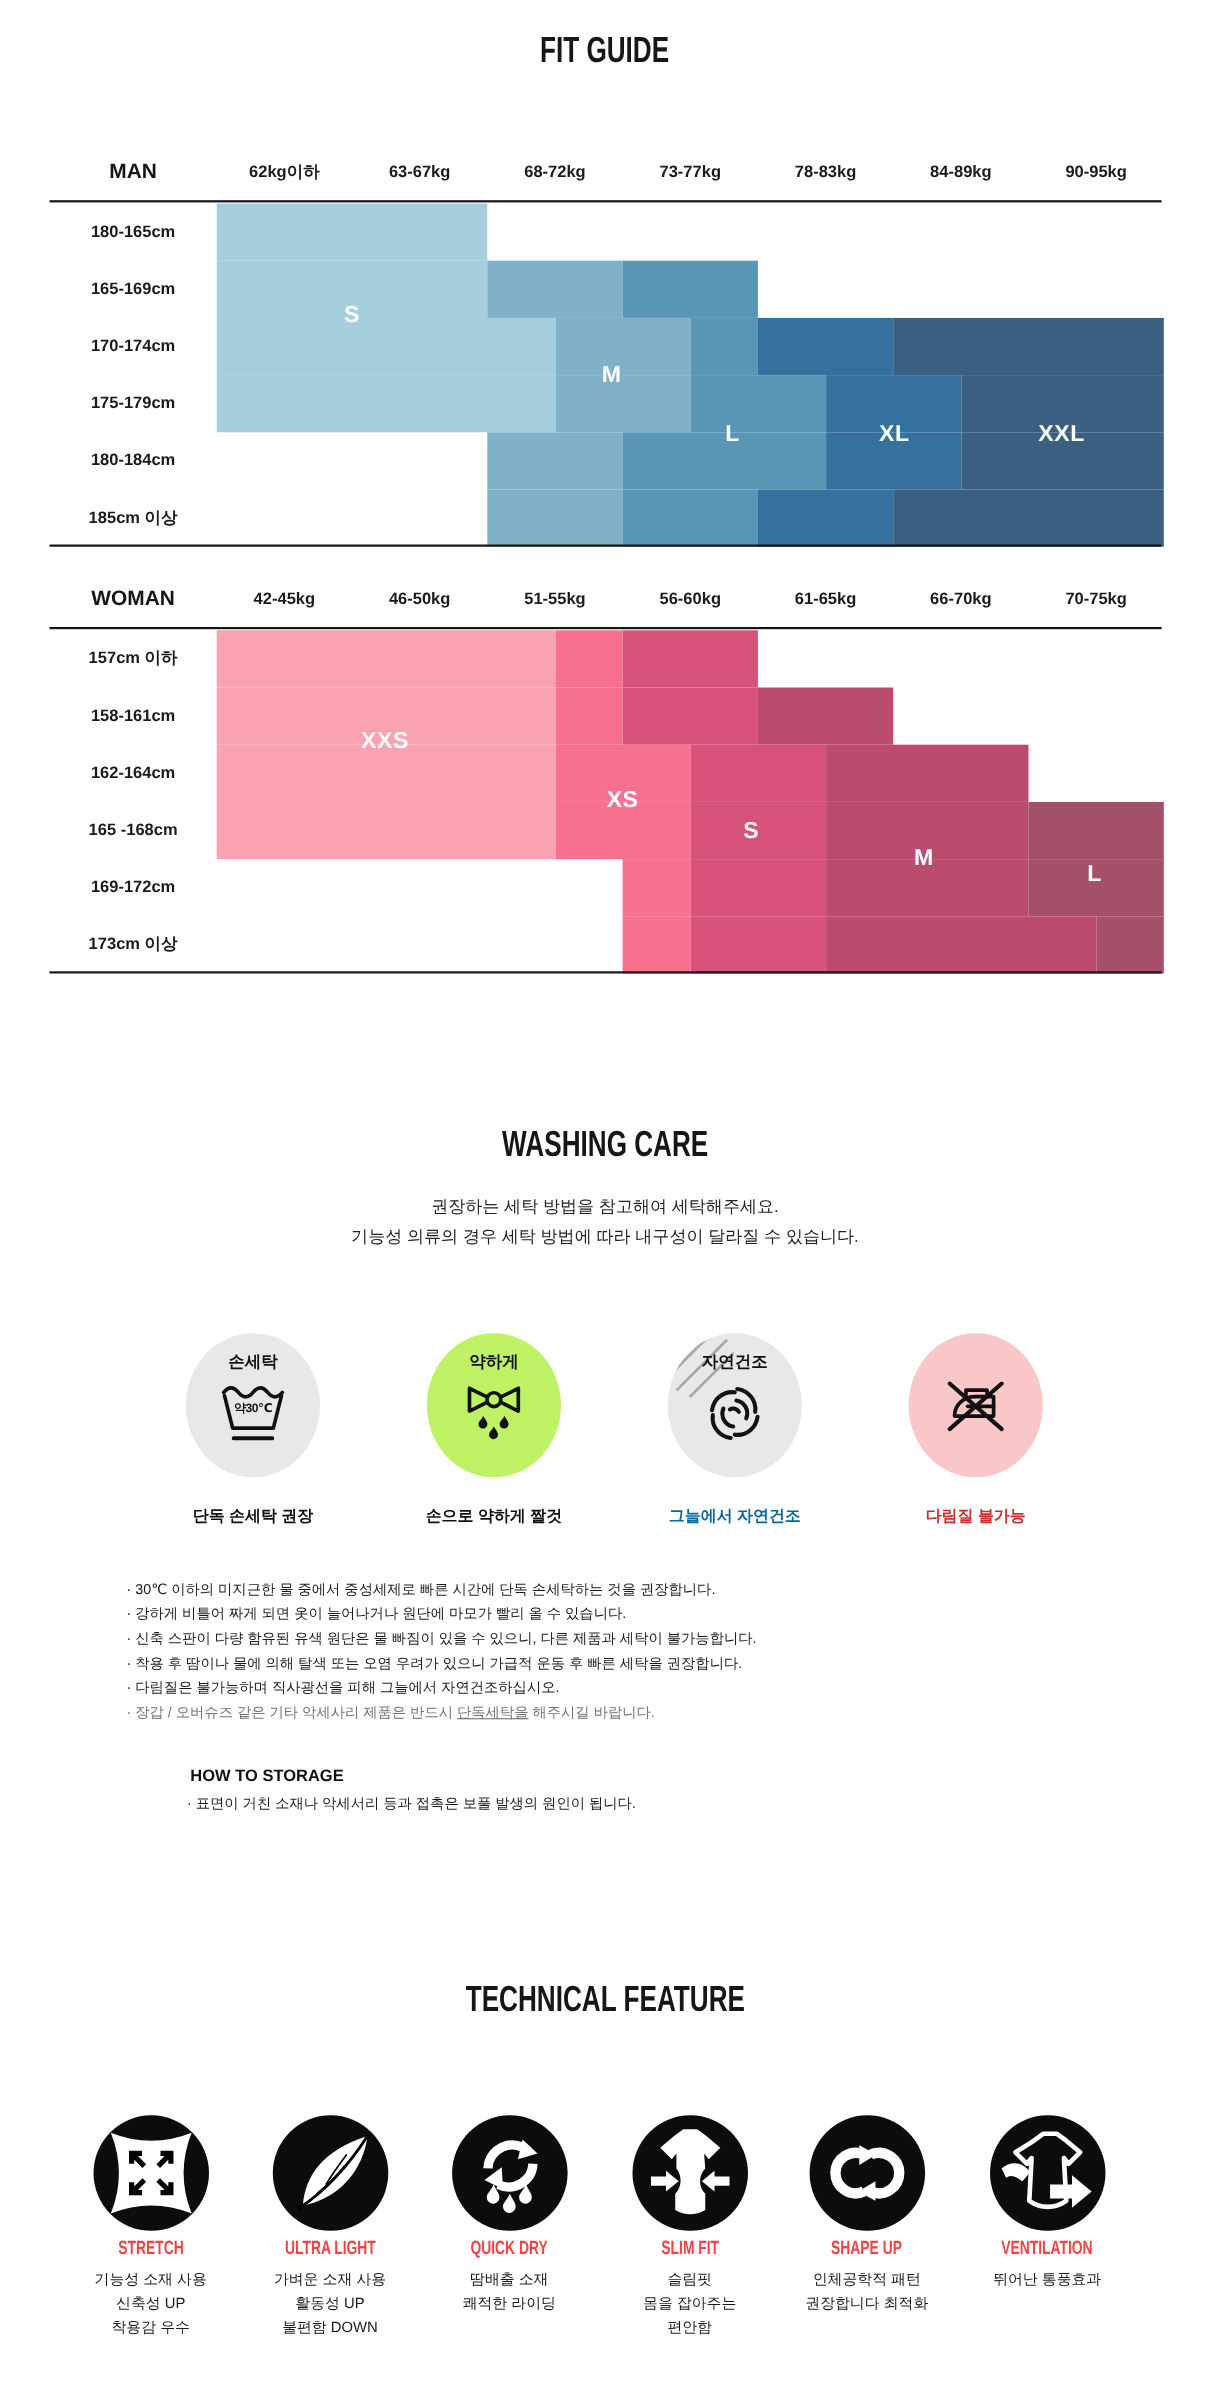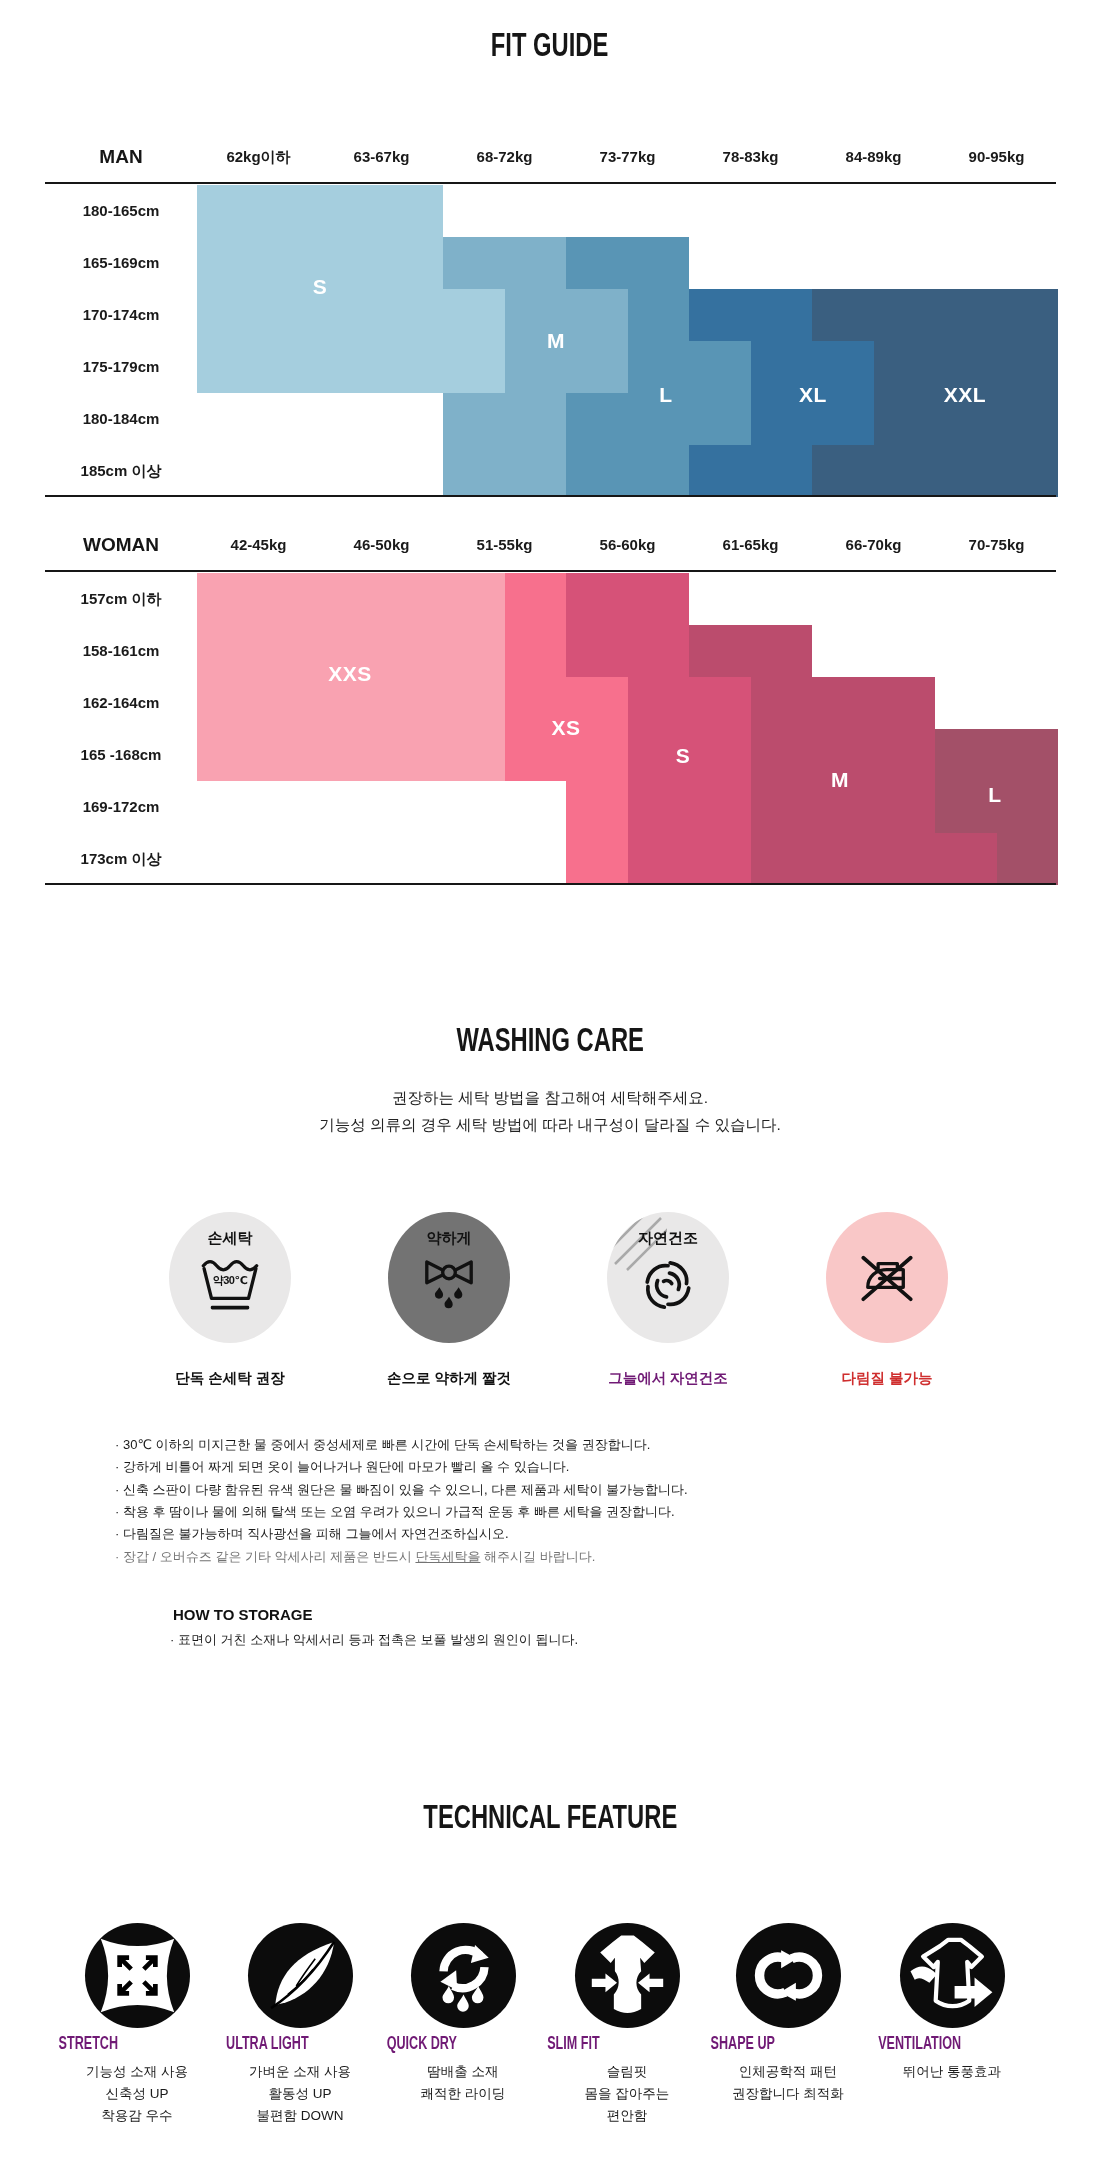--- a/index.html
+++ b/index.html
@@ -18,21 +18,21 @@
   .subtitle-line{font-size:15.5px;line-height:27px;color:#222;}
   .wash-circle{position:absolute;width:122px;height:131px;border-radius:50%;overflow:hidden;}
   .wash-inner-label{position:absolute;left:0;top:17px;width:122px;text-align:center;font-weight:700;font-size:15px;color:#111;}
   .wash-glyph{position:absolute;left:24px;top:36px;width:74px;height:74px;}
   .wash-glyph-text{position:absolute;left:0;top:61px;width:122px;text-align:center;font-weight:700;font-size:11px;letter-spacing:-.5px;color:#111;}
   .wash-caption{position:absolute;width:240px;margin-left:-120px;text-align:center;font-weight:700;font-size:14.5px;color:#111;}
   .care-note{position:absolute;left:115px;font-size:13px;line-height:22px;color:#1a1a1a;white-space:nowrap;}
   .storage-title{position:absolute;left:173px;font-weight:800;font-size:15px;color:#111;}
   .storage-note{position:absolute;left:170px;font-size:13px;color:#1a1a1a;}
   .tech-circle{position:absolute;width:105px;height:105px;border-radius:50%;background:#0c0c0c;}
-  .tech-label{position:absolute;width:180px;margin-left:-90px;font-weight:800;font-size:17.5px;color:#701a75;}
+  .tech-label{position:absolute;width:180px;margin-left:-90px;text-align:center;font-weight:800;font-size:17.5px;color:#ef4444;}
   .tech-desc{position:absolute;width:190px;margin-left:-95px;text-align:center;font-size:13.5px;line-height:22px;color:#1a1a1a;}
   svg{display:block;}
 </style>
 </head>
 <body>
 
 <div id="page">
 
   <div class="sec-title" style="top:26px;"><span class="cond">FIT GUIDE</span></div>
 
@@ -144,21 +144,21 @@
         <div class="wash-glyph" style="">
           <svg viewBox="0 0 100 100" width="74" height="74" fill="none" stroke="#111" stroke-width="4.5" stroke-linecap="round" stroke-linejoin="round">
      <path d="M14,24 q9,-11 18,0 q9,11 18,0 q9,-11 18,0 q9,11 18,0"></path>
      <path d="M15,28 L25,68 H75 L85,28"></path>
      <rect x="24" y="78" width="52" height="5" rx="2" fill="#111" stroke="none"></rect>
    </svg>
         </div>
         <div class="wash-glyph-text" style="">약30℃</div>
       </div>
       <div class="wash-caption" style="left:230px;top:1369px;color:#111111;">단독 손세탁 권장</div>
-      <div class="wash-circle" style="left:388px;top:1212px;background:#737373;">
+      <div class="wash-circle" style="left:388px;top:1212px;background:#bef264;">
         <div class="wash-inner-label" style="">약하게</div>
         <div class="wash-glyph" style="">
           <svg viewBox="0 0 100 100" width="74" height="74" fill="none" stroke="#111" stroke-width="4.5" stroke-linejoin="round">
      <circle cx="50" cy="33" r="8.5"></circle>
      <path d="M42,30 L20,19 L20,47 L42,36"></path>
      <path d="M58,30 L80,19 L80,47 L58,36"></path>
      <path d="M37,53 c3,5 5,7 5,10 a5.5,5.5 0 1 1 -11,0 c0,-3 3,-5 6,-10 z" fill="#111" stroke="none"></path>
      <path d="M63,53 c3,5 5,7 5,10 a5.5,5.5 0 1 1 -11,0 c0,-3 3,-5 6,-10 z" fill="#111" stroke="none"></path>
      <path d="M50,66 c3,5 5,7 5,10 a5.5,5.5 0 1 1 -11,0 c0,-3 3,-5 6,-10 z" fill="#111" stroke="none"></path>
    </svg>
@@ -175,21 +175,21 @@
      <path d="M53,20 c14,2 24,14 22,28"></path>
      <path d="M78,54 c-2,14 -14,24 -28,22"></path>
      <path d="M45,80 c-14,-2 -24,-14 -22,-28"></path>
      <path d="M22,46 c2,-14 14,-24 28,-22"></path>
      <path d="M52,34 a16,16 0 0 1 12,22"></path>
      <path d="M48,66 a16,16 0 0 1 -12,-22"></path>
      <path d="M44,45 a8,8 0 0 1 11,3"></path>
    </svg>
         </div>
       </div>
-      <div class="wash-caption" style="left:668px;top:1369px;color:#701a75;font-family:Liberation Serif, serif;">그늘에서 자연건조</div>
+      <div class="wash-caption" style="left:668px;top:1369px;color:#0369a1;">그늘에서 자연건조</div>
       <div class="wash-circle" style="left:826px;top:1212px;background:#f9c7c7;">
         <div class="wash-glyph" style="top:28px;">
           <svg viewBox="0 0 100 100" width="74" height="74" fill="none" stroke="#111" stroke-width="4.5" stroke-linecap="round" stroke-linejoin="round">
      <path d="M38,40 v-8 h26 v8"></path>
      <path d="M24,64 c0,-14 11,-24 26,-24 h22 v24 z"></path>
      <path d="M40,52 h32"></path>
      <path d="M18,24 L82,80 M82,24 L18,80" stroke-width="5"></path>
    </svg>
         </div>
       </div>

